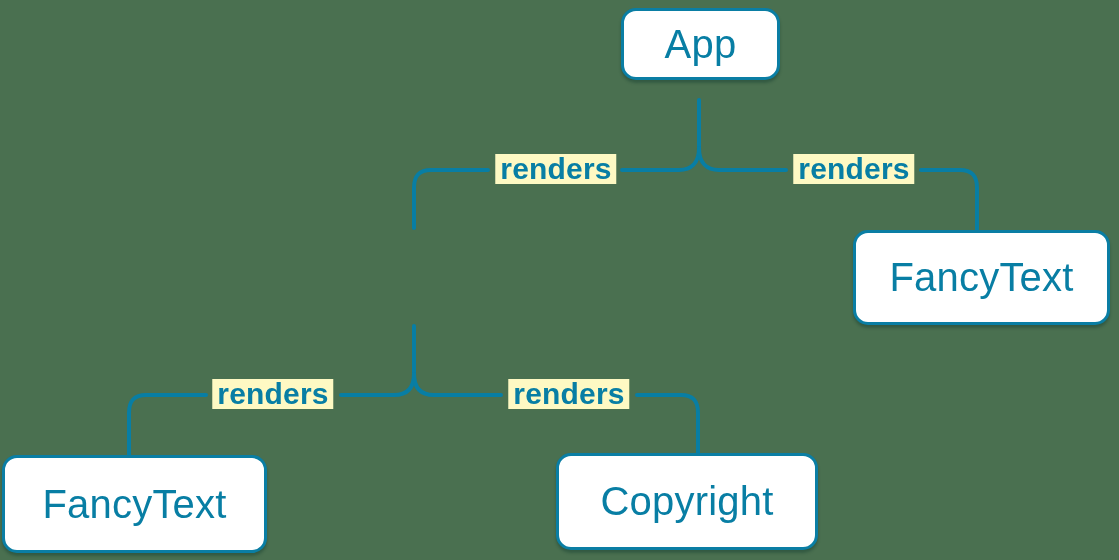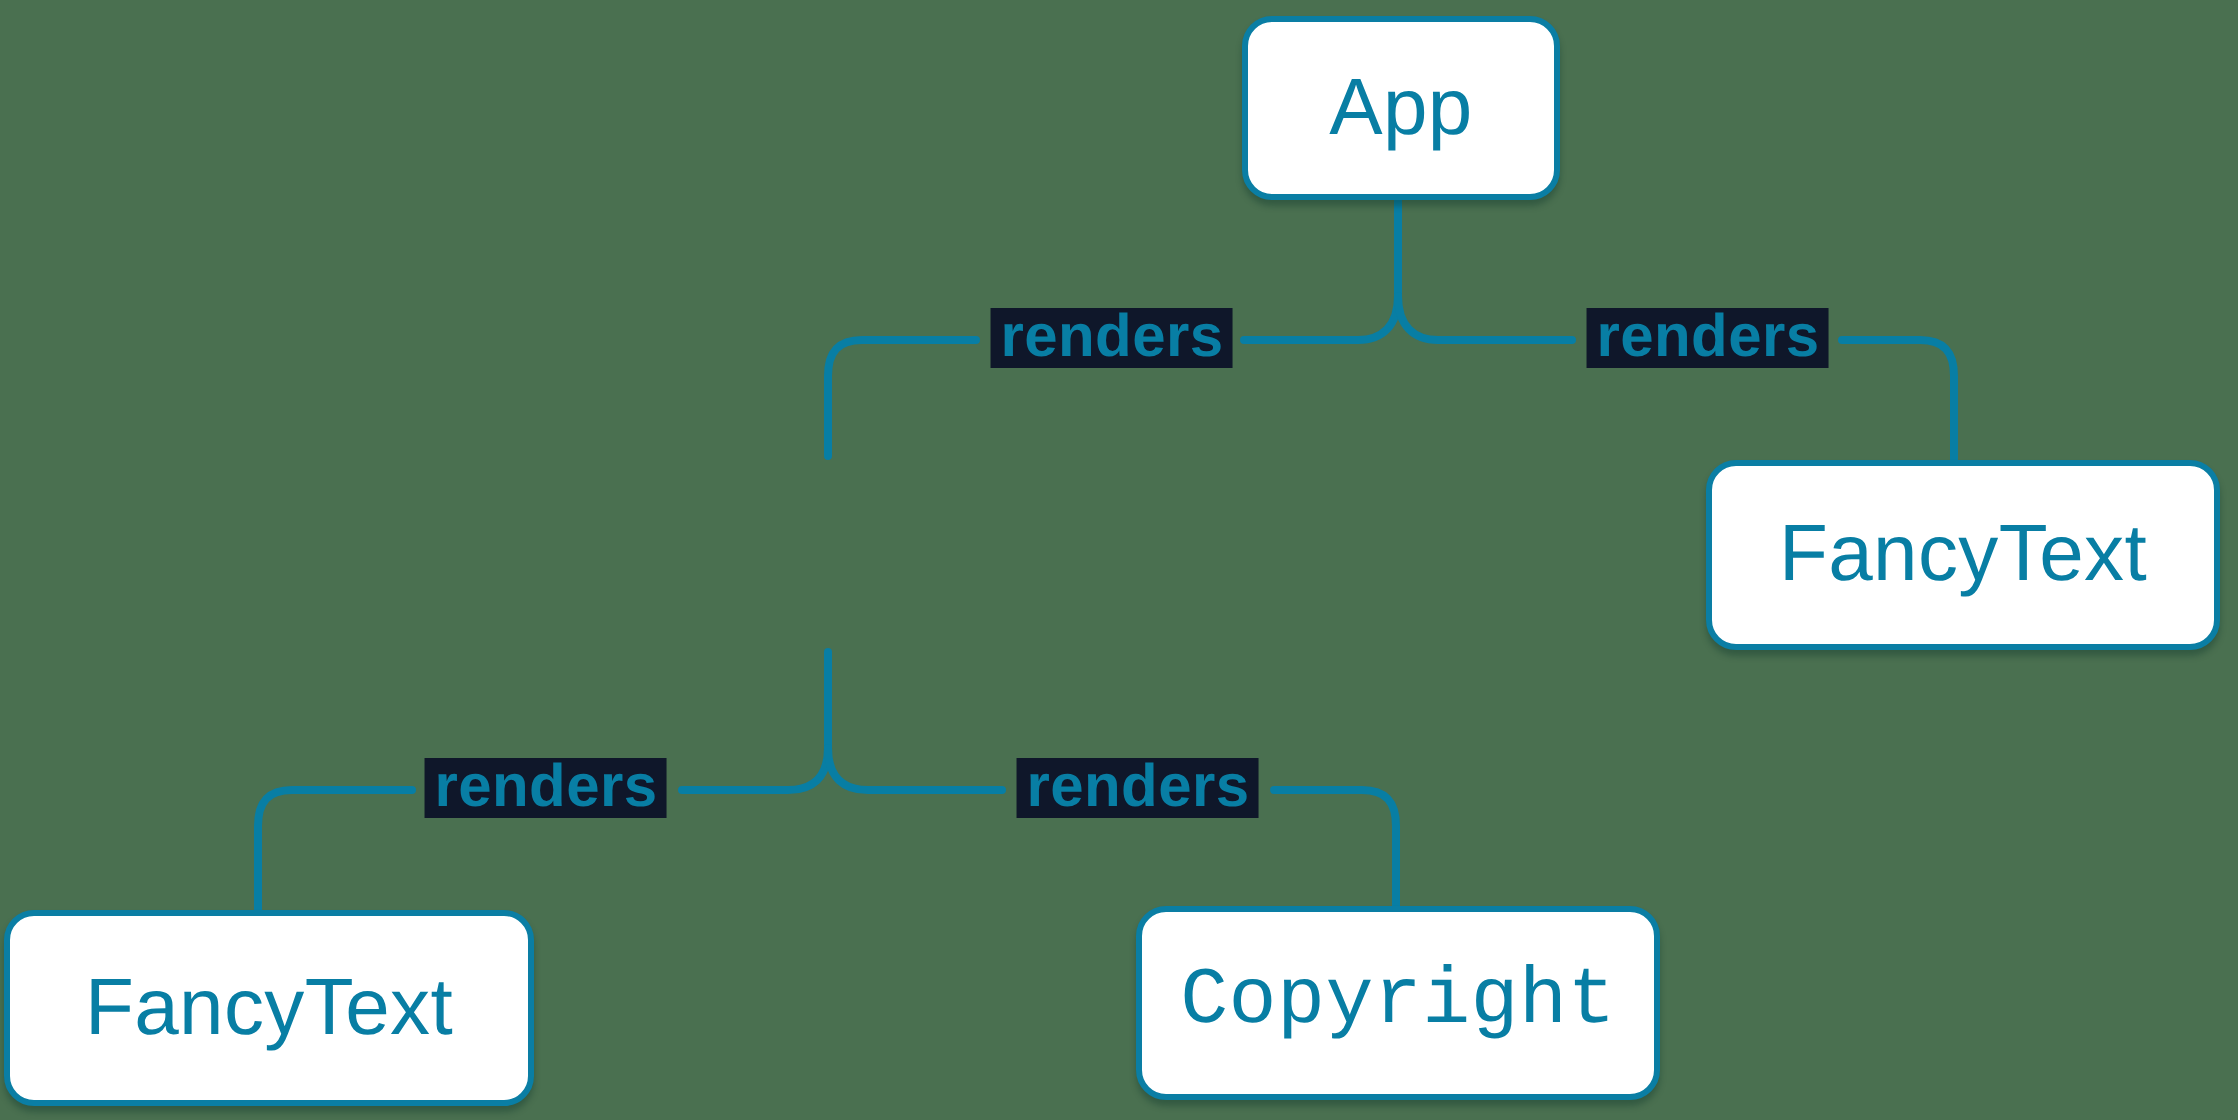--- a/index.html
+++ b/index.html
@@ -36,33 +36,33 @@
     border-radius: 15px;
     display: flex;
     align-items: center;
     justify-content: center;
     color: #087ea4;
     font-size: 40px;
     font-weight: 500;
     letter-spacing: 0.2px;
     box-shadow: 0 3px 3px rgba(10, 50, 40, 0.35);
   }
-  .node-app            { left: 621px; top:   8px; width: 159px; height: 92px; }
+  .node-app            { left: 621px; top:   8px; width: 159px; height: 72px; }
   .node-ig             { left: 196px; top: 228px; width: 464px; height: 98px; }
   .node-fancy-right    { left: 853px; top: 230px; width: 257px; height: 95px; }
   .node-fancy-left     { left:   2px; top: 455px; width: 265px; height: 98px; }
-  .node-copyright      { left: 568px; top: 453px; width: 262px; height: 97px; font-family: Liberation Mono, monospace; }
+  .node-copyright      { left: 556px; top: 453px; width: 262px; height: 97px; }
   .edge-label {
     position: absolute;
     transform: translate(-50%, -50%);
     color: #087ea4;
     font-size: 30px;
     font-weight: 600;
     letter-spacing: 0.2px;
-    background: #0f172a;
+    background: #fef9c3;
     padding: 0 5px;
     white-space: nowrap;
     line-height: 1;
   }
   .lbl-1l { left: 556px; top: 169px; }
   .lbl-1r { left: 854px; top: 169px; }
   .lbl-2l { left: 273px; top: 394px; }
   .lbl-2r { left: 569px; top: 394px; }
 </style>
 </head>

